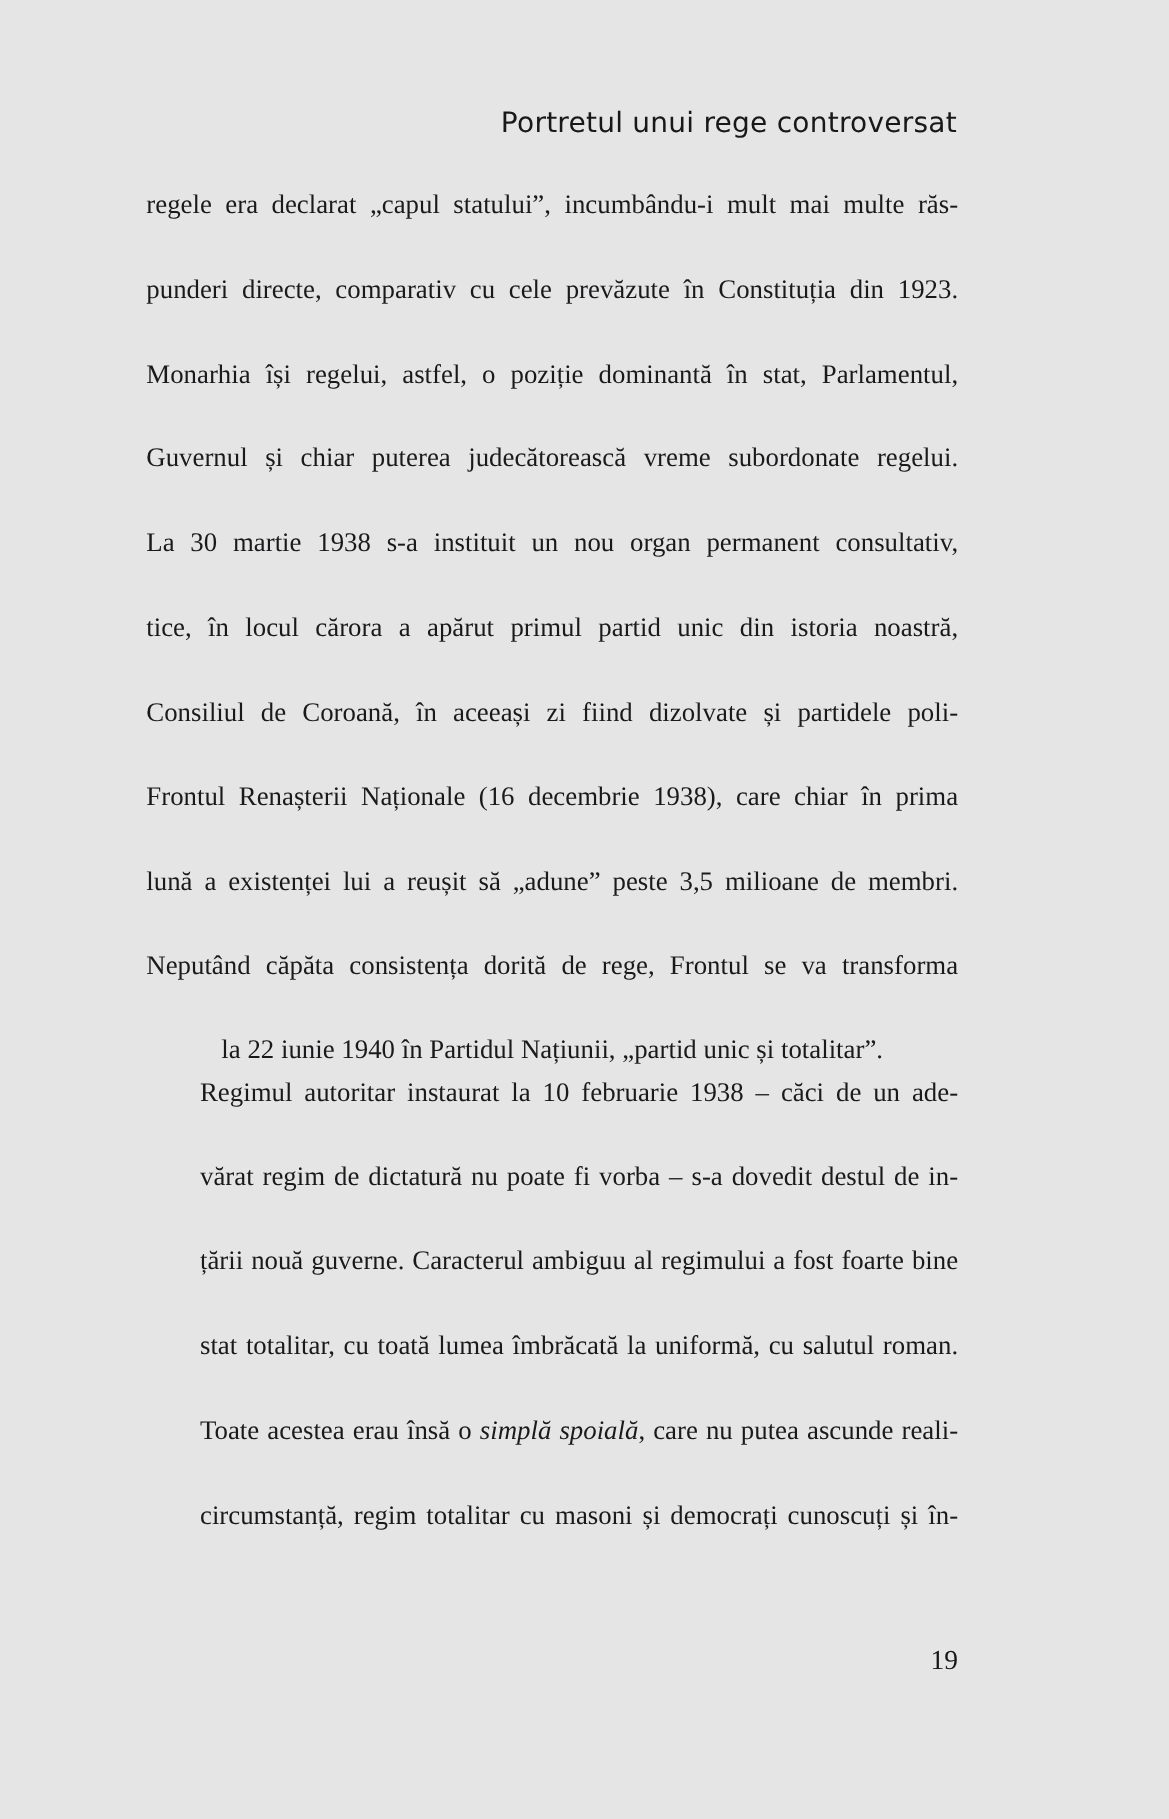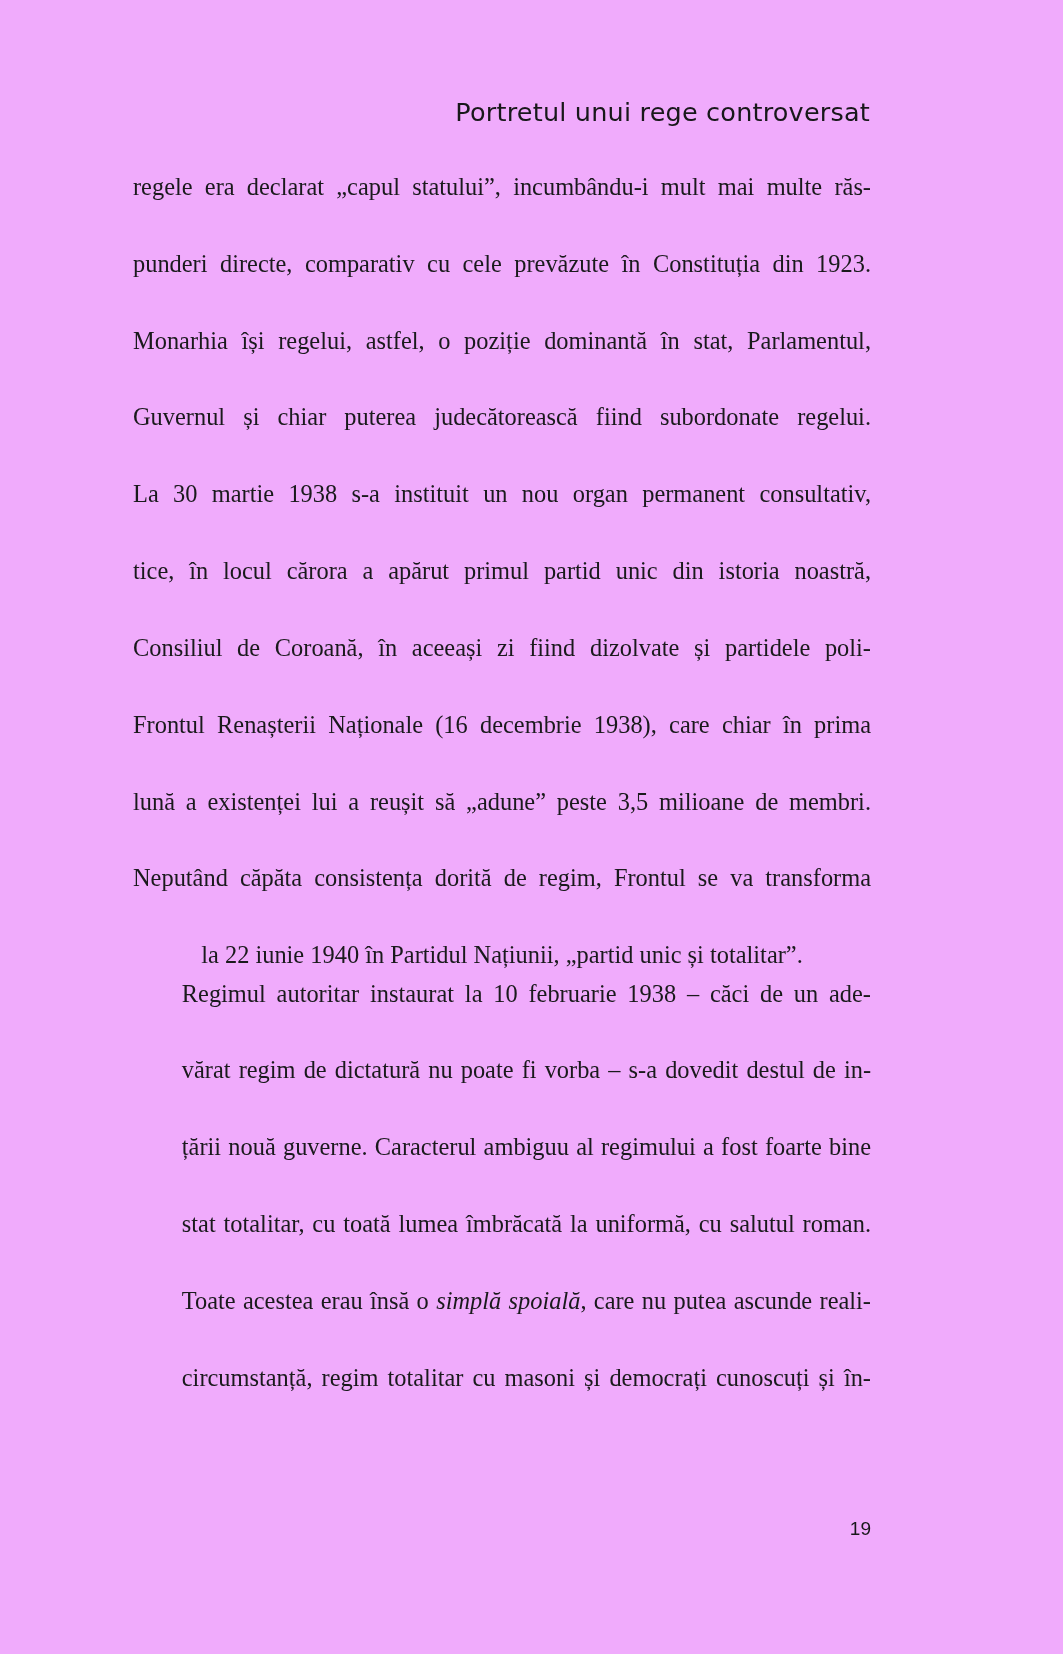--- a/index.html
+++ b/index.html
@@ -69,49 +69,49 @@
   .last-line {
     display: block;
     text-align: center;
   }
 
   i, .ital { font-style: italic; }
 
   
   .folio {
     position: absolute;
-    bottom: 116px;
+    bottom: 132px;
     left: 133px;
     width: 738px;
     text-align: right;
-    font-family: Liberation Sans, sans-serif;
-    font-size: 19px;
+    font-family: Liberation Serif, serif;
+    font-size: 25px;
     color: #18181a;
     line-height: 1;
   }
 </style>
 </head>
 <body>
 
-<div class="page" style="background: #f0abfc;">
+<div class="page" style="background: #e5e5e5;">
 
   <div class="running-head">Portretul unui rege controversat</div>
 
   <div class="textblock" id="textblock" style="color: rgb(26, 26, 28);">
       <p>
         <span class="just-line">regele era declarat „capul statului”, incumbându-i mult mai multe răs-</span>
         <span class="just-line">punderi directe, comparativ cu cele prevăzute în Constituția din 1923.</span>
         <span class="just-line">Monarhia își regelui, astfel, o poziție dominantă în stat, Parlamentul,</span>
-        <span class="just-line">Guvernul și chiar puterea judecătorească fiind subordonate regelui.</span>
+        <span class="just-line">Guvernul și chiar puterea judecătorească vreme subordonate regelui.</span>
         <span class="just-line">La 30 martie 1938 s-a instituit un nou organ permanent consultativ,</span>
         <span class="just-line">tice, în locul cărora a apărut primul partid unic din istoria noastră,</span>
         <span class="just-line">Consiliul de Coroană, în aceeași zi fiind dizolvate și partidele poli-</span>
         <span class="just-line">Frontul Renașterii Naționale (16 decembrie 1938), care chiar în prima</span>
         <span class="just-line">lună a existenței lui a reușit să „adune” peste 3,5 milioane de membri.</span>
-        <span class="just-line">Neputând căpăta consistența dorită de regim, Frontul se va transforma</span>
+        <span class="just-line">Neputând căpăta consistența dorită de rege, Frontul se va transforma</span>
         <span class="last-line">la 22 iunie 1940 în Partidul Națiunii, „partid unic și totalitar”.</span>
       </p>
       <p class="indent">
         <span class="just-line" style="text-indent: 2em;">Regimul autoritar instaurat la 10 februarie 1938 – căci de un ade-</span>
         <span class="just-line">vărat regim de dictatură nu poate fi vorba – s-a dovedit destul de in-</span>
         <span class="just-line">țării nouă guverne. Caracterul ambiguu al regimului a fost foarte bine</span>
         <span class="just-line">stat totalitar, cu toată lumea îmbrăcată la uniformă, cu salutul roman.</span>
         <span class="just-line">Toate acestea erau însă o <i class="ital">simplă spoială</i>, care nu putea ascunde reali-</span>
         <span class="just-line">circumstanță, regim totalitar cu masoni și democrați cunoscuți și în-</span>
       </p>

